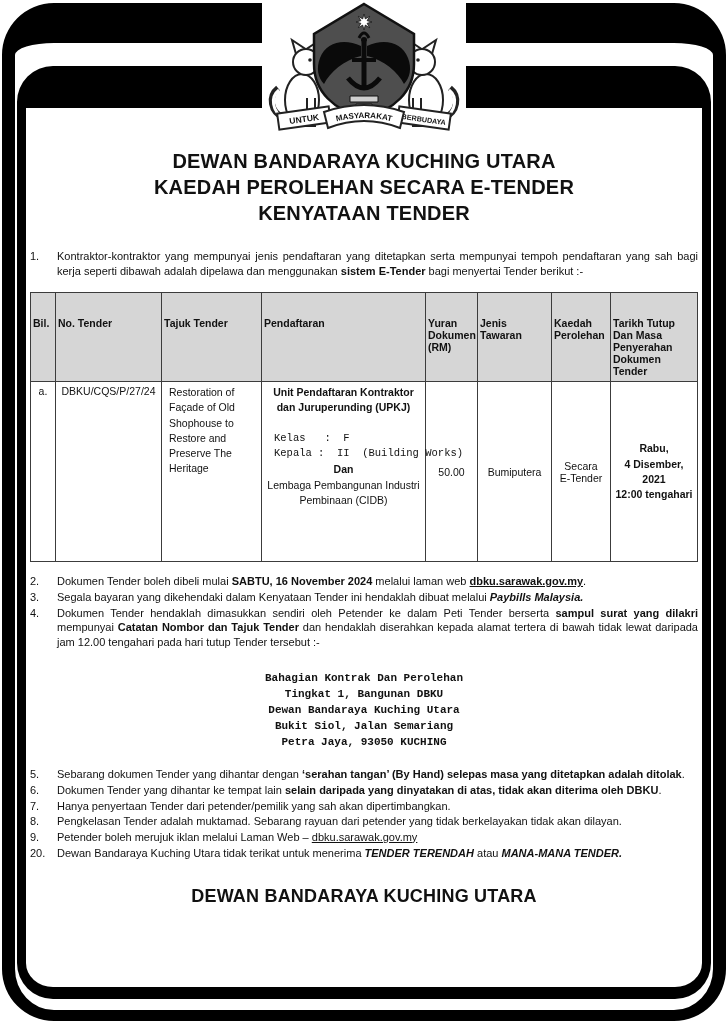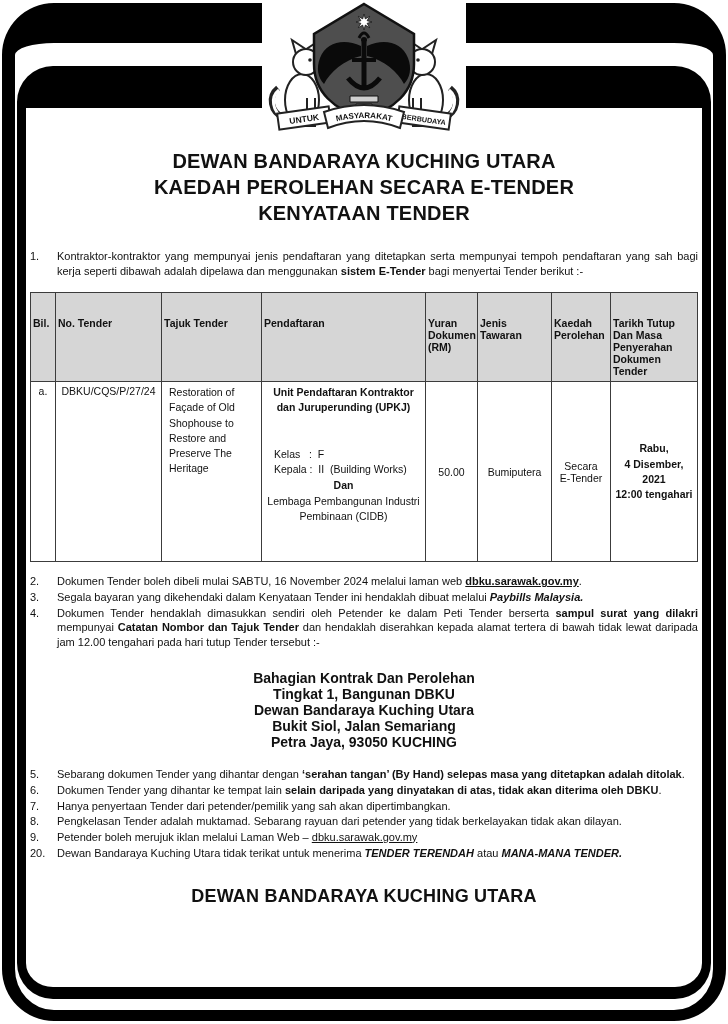--- a/index.html
+++ b/index.html
@@ -28,30 +28,30 @@
   table.tender{margin-top:14px;width:100%;border-collapse:collapse;table-layout:fixed;}
   table.tender th,table.tender td{border:1px solid #3c3c3c;}
   table.tender th{background:#d6d6d6;font-size:10.5px;font-weight:bold;
     vertical-align:top;padding:24px 2px 4px;text-align:left;height:86px;box-sizing:border-box;}
   table.tender td{font-size:10.5px;height:180px;box-sizing:border-box;padding:3px;}
   td.vtop{vertical-align:top;padding-top:13px;}
   td.center{text-align:center;}
   td.vmid{vertical-align:middle;}
   .tajuk-text{padding-left:4px;padding-right:2px;line-height:1.45;}
   .pend-title{font-weight:bold;text-align:center;line-height:1.4;}
-  .reg-block{margin-top:32px;padding-left:9px;line-height:1.5;white-space:pre;}
+  .reg-block{margin-top:16px;padding-left:9px;line-height:1.5;white-space:pre;font-family:Liberation Mono, monospace;}
   .dan-line{text-align:center;line-height:1.5;font-weight:bold;}
   .cidb-line{text-align:center;line-height:1.4;}
   .tarikh-cell{font-weight:bold;line-height:1.45;}
 
   .notes-a{margin-top:12px;}
   .notes-b{margin-top:17px;}
   .notes-a .item,.notes-b .item{margin-top:1px;}
 
-  .address{margin-top:21px;text-align:center;font-weight:bold;font-size:14px;line-height:16px;}
+  .address{margin-top:21px;text-align:center;font-weight:bold;font-size:11px;line-height:16px;font-family:Liberation Mono, monospace;}
 
   .footer-title{margin-top:26px;text-align:center;font-weight:bold;font-size:18px;letter-spacing:.2px;}
 </style>
 </head>
 <body>
 
 <div class="page">
 
   <div class="frame-outer"></div>
   <div class="frame-inner"></div>
@@ -164,21 +164,21 @@
             <div>2021</div>
             <div>12:00 tengahari</div>
           </td>
         </tr>
       </tbody>
     </table>
 
     <div class="notes-a">
       <div class="item">
         <span class="num">2.</span>
-        <span class="body"><span>Dokumen Tender boleh dibeli mulai </span><span style="font-weight: normal;">SABTU, 16 November 2024</span><span> melalui laman web </span><span style="font-weight: bold; text-decoration: underline;">dbku.sarawak.gov.my</span><span>.</span></span>
+        <span class="body"><span>Dokumen Tender boleh dibeli mulai </span><span style="font-weight: bold;">SABTU, 16 November 2024</span><span> melalui laman web </span><span style="font-weight: bold; text-decoration: underline;">dbku.sarawak.gov.my</span><span>.</span></span>
       </div>
       <div class="item">
         <span class="num">3.</span>
         <span class="body"><span>Segala bayaran yang dikehendaki dalam Kenyataan Tender ini hendaklah dibuat melalui </span><span style="font-weight: bold; font-style: italic;">Paybills Malaysia.</span></span>
       </div>
       <div class="item">
         <span class="num">4.</span>
         <span class="body"><span>Dokumen Tender hendaklah dimasukkan sendiri oleh Petender ke dalam Peti Tender berserta </span><span style="font-weight: bold;">sampul surat yang dilakri</span><span> mempunyai </span><span style="font-weight: bold;">Catatan Nombor dan Tajuk Tender</span><span> dan hendaklah diserahkan kepada alamat tertera di bawah tidak lewat daripada jam 12.00 tengahari pada hari tutup Tender tersebut :-</span></span>
       </div>
     </div>

